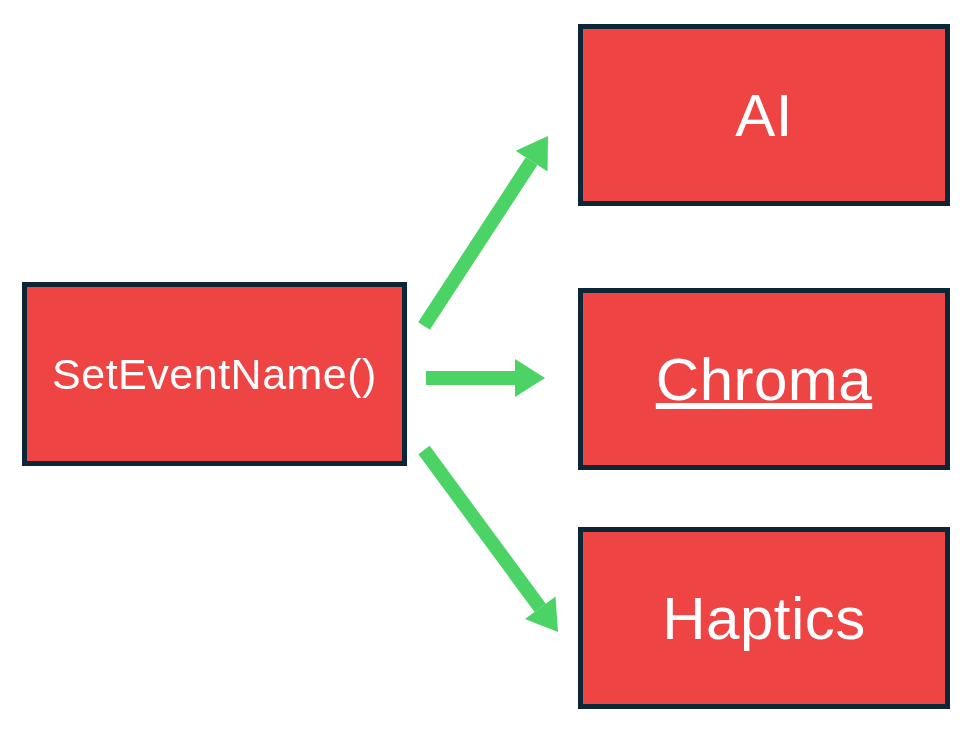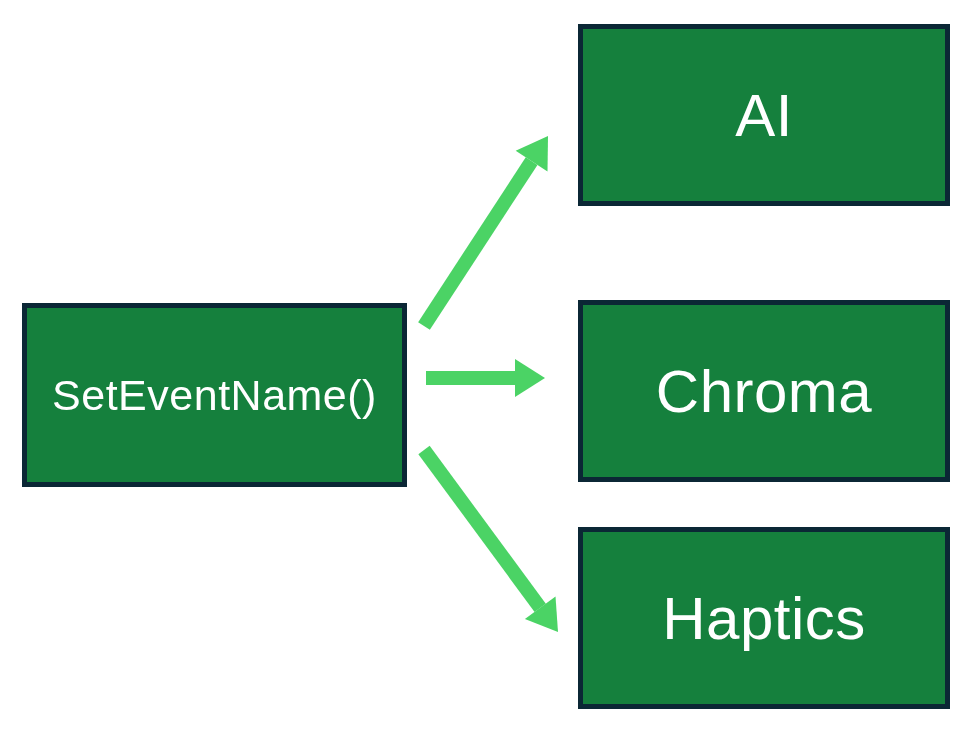--- a/index.html
+++ b/index.html
@@ -23,42 +23,42 @@
     position: absolute;
     left: 0;
     top: 0;
     width: 972px;
     height: 751px;
     pointer-events: none;
   }
   .node {
     position: absolute;
     box-sizing: border-box;
-    background: #15803d;
+    background: #ef4444;
     border: 5px solid #0b2735;
     display: flex;
     align-items: center;
     justify-content: center;
     color: #ffffff;
   }
   .node-source {
     left: 22px;
-    top: 303px;
+    top: 282px;
     width: 385px;
     height: 184px;
     font-size: 43px;
   }
   .node-target {
     left: 578px;
     width: 372px;
     height: 182px;
     font-size: 60px;
   }
   .node-ai      { top: 24px; }
-  .node-chroma  { top: 300px; }
+  .node-chroma  { top: 288px; text-decoration: underline; }
   .node-haptics { top: 527px; }
   .node-label {
     white-space: nowrap;
     letter-spacing: 0.5px;
   }
 </style>
 </head>
 <body>
 
 <div class="canvas">

